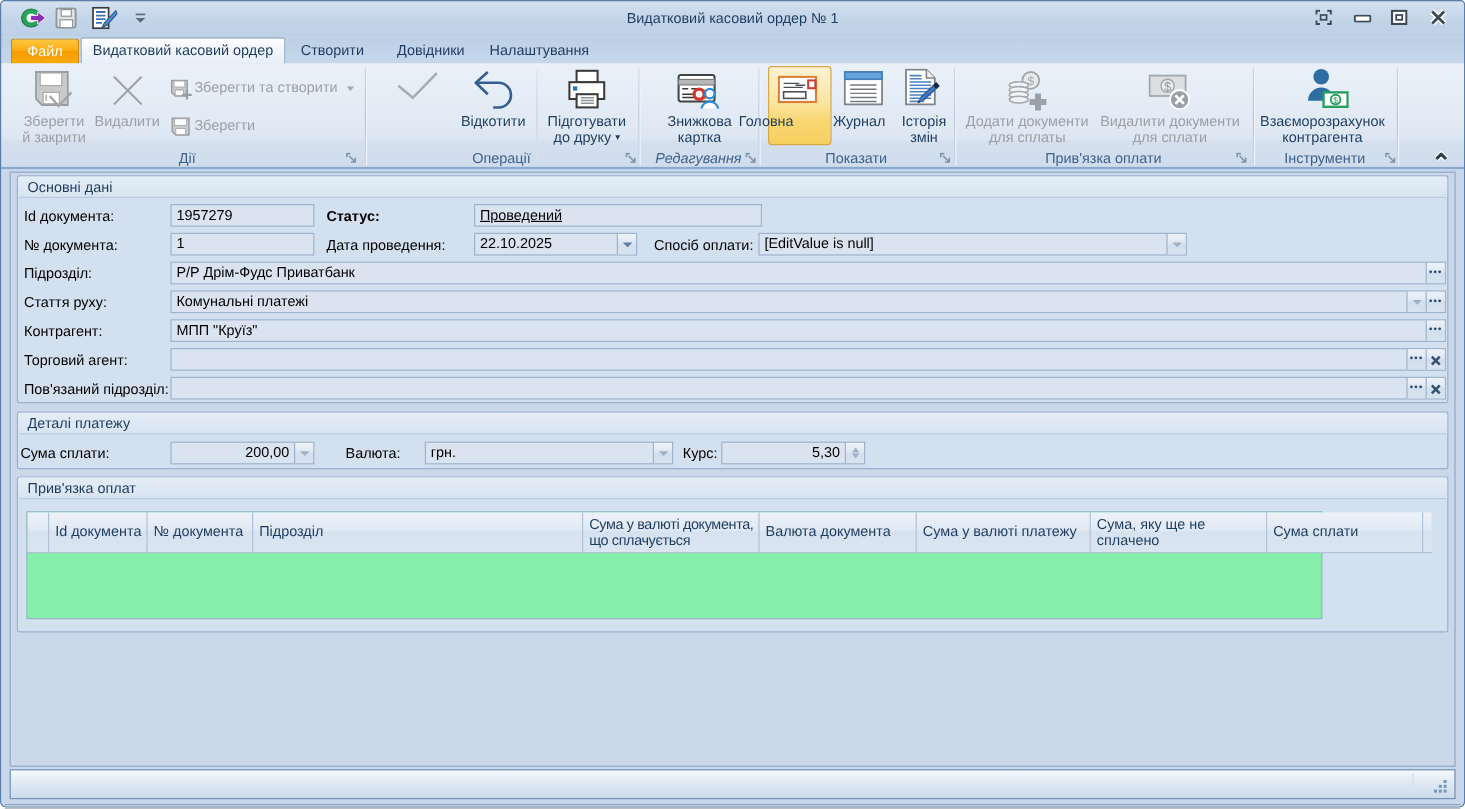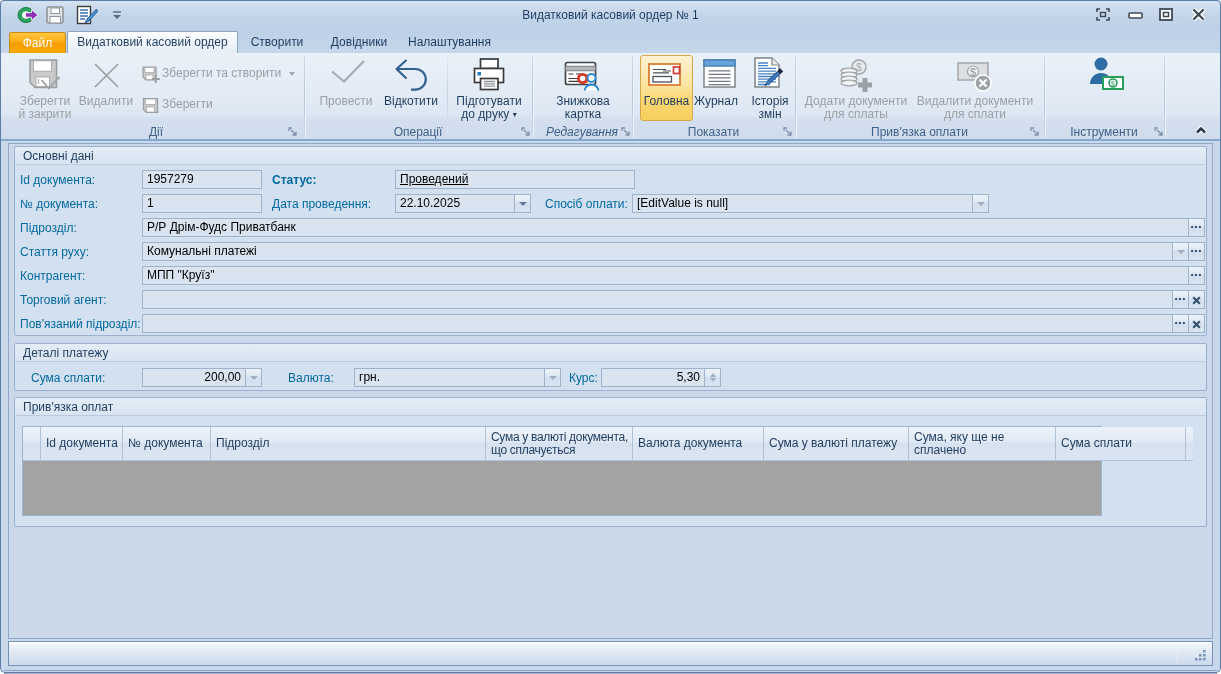--- a/index.html
+++ b/index.html
@@ -67,21 +67,21 @@
 }
 .groupbox {
   position:absolute; background:#d3e0ef; border:1px solid #9ab1cf; border-radius:2px;
 }
 .groupbox::before {
   content:''; position:absolute; left:0px; right:0px; top:0; height:17px;
   background:linear-gradient(#e4edf7,#d8e4f1); border-radius:2px 2px 0 0;
 }
 .gcaption { position:absolute; left:8px; top:2px; z-index:1; color:#1e3c5f; font-size:12px; }
 .gcapline { position:absolute; left:1px; top:17px; right:1px; height:1px; background:#bbcbdf; }
-.flabel { position:absolute; color:#0369a1; font-size:12px; }
+.flabel { position:absolute; color:#000000; font-size:12px; }
 .field {
   position:absolute; background:#dae4f1; border:1px solid #9eb3cc;
   color:#000; font-size:12px; line-height:17px; padding-left:4px; white-space:nowrap; overflow:hidden;
 }
 .fbtn {
   position:absolute; top:0px; bottom:0px; right:0; width:16px;
   background:linear-gradient(#eef3f9, #dde7f2 45%, #d2dfee 50%, #d9e3f0);
   border-left:1px solid #9eb3cc; text-align:center;
 }
 .ddarrow { width:0; height:0; border-left:4px solid transparent; border-right:4px solid transparent; border-top:4px solid #5e7da0; position:absolute; left:4px; top:7px; }
@@ -173,51 +173,51 @@
     <div class="bigbtn gray" style="left:14px;width:62px;">
         <div class="cap">Зберегти<br>й закрити</div>
       </div>
     <div class="bigbtn gray" style="left:76px;width:60px;">
         <div class="cap">Видалити</div>
       </div>
     <div class="gray abs" style="left:162px;top:13px;">Зберегти та створити</div>
     <div class="gray abs" style="left:162px;top:44px;">Зберегти</div>
     <div class="abs" style="left:289px;top:19px;width:0;height:0;border-left:3.5px solid transparent;border-right:3.5px solid transparent;border-top:4px solid #a2a8ae;"></div>
 
-    <div class="bigbtn gray" style="left:312px;width:68px;">
-        <div class="cap">Провести</div>
-      </div>
     <div class="bigbtn navy" style="left:380px;width:62px;">
         <div class="cap">Відкотити</div>
       </div>
     <div class="bigbtn navy" style="left:450px;width:78px;">
         <div class="cap">Підготувати<br>до друку <span class="dd9">▾</span></div>
       </div>
 
     <div class="bigbtn navy" style="left:537px;width:92px;">
         <div class="cap">Знижкова<br>картка</div>
       </div>
 
-    <div class="bigbtn navy" style="left:640px;width:53px;">
+    <div class="bigbtn navy" style="left:612px;width:53px;">
         <div class="cap">Головна</div>
       </div>
     <div class="bigbtn navy" style="left:694px;width:44px;">
         <div class="cap">Журнал</div>
       </div>
     <div class="bigbtn navy" style="left:746px;width:48px;">
         <div class="cap">Історія<br>змін</div>
       </div>
 
     <div class="bigbtn gray" style="left:799px;width:114px;">
         <div class="cap">Додати документи<br>для сплаты</div>
       </div>
     <div class="bigbtn gray" style="left:912px;width:126px;">
         <div class="cap">Видалити документи<br>для сплати</div>
       </div>
 
+    <div class="bigbtn navy" style="left:1046px;width:112px;">
+        <div class="cap">Взаєморозрахунок<br>контрагента</div>
+      </div>
 
     <svg class="abs" style="left:28px;top:5px;" width="34" height="34" viewBox="0 0 34 34">
       <path d="M2 2 H28.5 V29.5 H7 L2 24.5 Z" fill="#c9cacb" stroke="#9b9c9e" stroke-width="1.5"></path>
       <rect x="5.5" y="2.8" width="18" height="10.5" fill="#fff" stroke="#ababad" stroke-width="1"></rect>
       <rect x="8" y="19" width="13.5" height="9.5" fill="#fff" stroke="#ababad" stroke-width="1"></rect>
       <path d="M10.5 21 v5" stroke="#b8b9ba" stroke-width="1.5"></path>
       <path d="M13.5 22 L20.8 30.4 L31.5 19" fill="none" stroke="#a2a5a8" stroke-width="1.9"></path>
     </svg>
 
     <svg class="abs" style="left:92px;top:9px;" width="28" height="26" viewBox="0 0 28 26">
@@ -385,39 +385,39 @@
           <div class="fbtn dots" style="right:16px;">•••</div>
           <div class="fbtn xbtn"><svg width="9" height="9" viewBox="0 0 9 9" style="margin-top:5px;">
               <path d="M1.2 1.2 L7.8 7.8 M7.8 1.2 L1.2 7.8" stroke="#33506f" stroke-width="2.1"></path>
             </svg></div>
         </div>
     </div>
 
     <div class="groupbox" style="left:5px;top:199px;width:1193px;height:48px;">
       <div class="gcaption">Деталі платежу</div>
       <div class="gcapline"></div>
-      <div class="flabel" style="left:16px;top:27px;text-align:center;">Сума сплати:</div>
+      <div class="flabel" style="left:2px;top:27px;text-align:center;">Сума сплати:</div>
       <div class="field" style="left:127px;top:24px;width:120px;height:19px;text-align:right;padding-right:20px;">200,00<div class="fbtn">
             <div class="ddarrow dis"></div>
           </div></div>
       <div class="flabel" style="left:273px;top:27px;">Валюта:</div>
       <div class="field" style="left:339px;top:24px;width:207px;height:19px;">грн.<div class="fbtn">
             <div class="ddarrow dis"></div>
           </div></div>
       <div class="flabel" style="left:554px;top:27px;">Курс:</div>
       <div class="field" style="left:586px;top:24px;width:120px;height:19px;text-align:right;padding-right:20px;">5,30<div class="fbtn spin">
             <div class="spup"></div>
             <div class="spdn"></div>
           </div></div>
     </div>
 
     <div class="groupbox" style="left:5px;top:253px;width:1193px;height:130px;">
       <div class="gcaption">Прив'язка оплат</div>
       <div class="gcapline"></div>
-      <div id="grid" style="position:absolute;left:7px;top:28px;width:1080px;height:90px;background:#a3a3a3;border:1px solid #9cb3d0;">
+      <div id="grid" style="position:absolute;left:7px;top:28px;width:1080px;height:90px;background:#86efac;border:1px solid #9cb3d0;">
         <div id="gridhead" style="position:absolute;left:0;top:0;width:1170px;height:34px;background:linear-gradient(#edf2f9,#e0e9f4 45%,#d6e2f0 50%,#dbe5f2);border-bottom:1px solid #b0c2d8;">
           <div class="hcell" style="left:0px;width:18px;"></div>
           <div class="hcell" style="left:18px;width:82px;">
               <span>Id документа</span>
             </div>
           <div class="hcell" style="left:100px;width:88px;">
               <span>№ документа</span>
             </div>
           <div class="hcell" style="left:188px;width:275px;">
               <span>Підрозділ</span>

